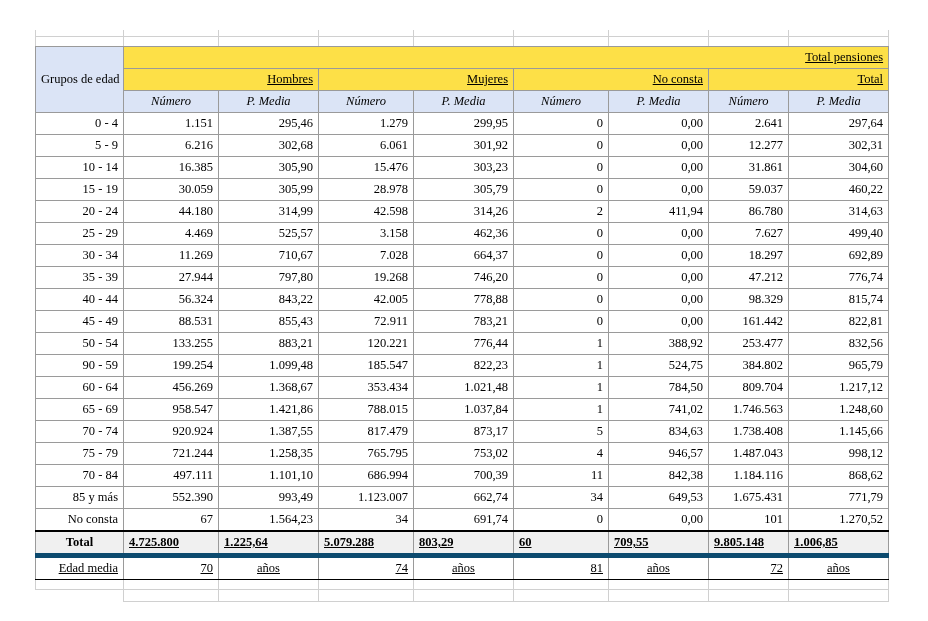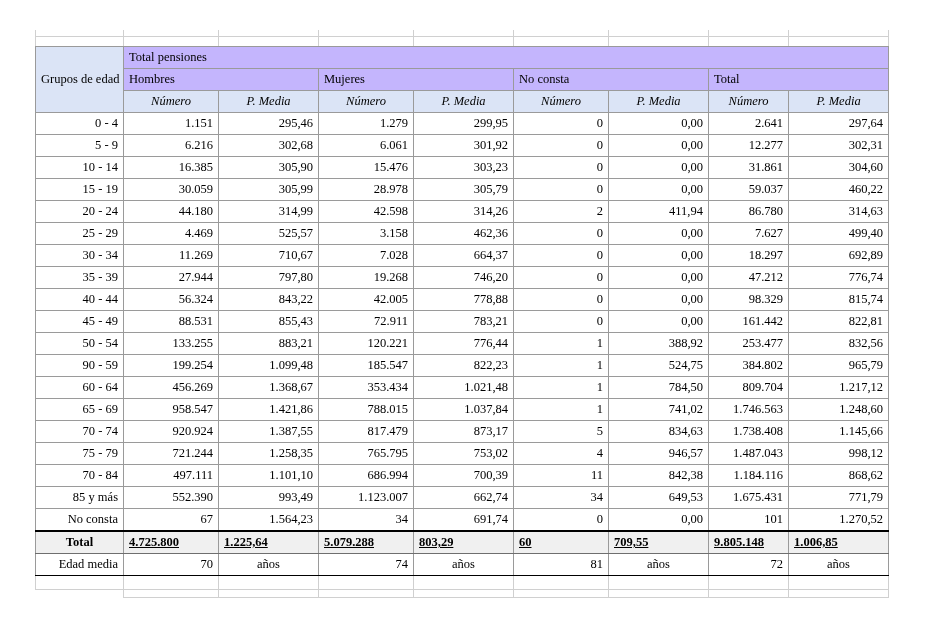--- a/index.html
+++ b/index.html
@@ -55,24 +55,25 @@
     height: 21px;
     line-height: 21px;
     font-weight: normal;
     box-sizing: border-box;
     white-space: nowrap;
     overflow: hidden;
   }
 
   
   .hdr {
-    background: #c4b5fd;
-    text-align: left;
+    background: #fde047;
+    text-align: right;
     font-weight: bold;
     border: 1px solid #000000;
+    text-decoration: underline;
   }
   .hdr-sub {
     background: #dbe4f6;
     text-align: center;
     font-weight: normal;
     border: 1px solid #000000;
     font-style: italic;
   }
   .hdr-corner {
     background: #dbe4f6;
@@ -98,22 +99,23 @@
     border-bottom: 1px solid #6e6e6e;
   }
   tr.total-row td.rowlabel { text-align: center; }
   tr.total-row td.num { text-align: left; text-decoration: underline; }
 
   
   tr.last-data td { border-bottom: 1px solid #9a9a9a; }
 
   
   tr.edad-row td {
-    border-top: 1px solid #0c4a6e;
+    border-top: 5px solid #0c4a6e;
     border-bottom: 1px solid #000000;
+    text-decoration: underline;
   }
   tr.edad-row td.unit {
     text-align: center;
   }
   tr.edad-row td.num { text-align: right; }
 
   
   tr.empty-row td {
     border: 1px solid #d0d0d0;
     border-left: 1px solid #d0d0d0;

